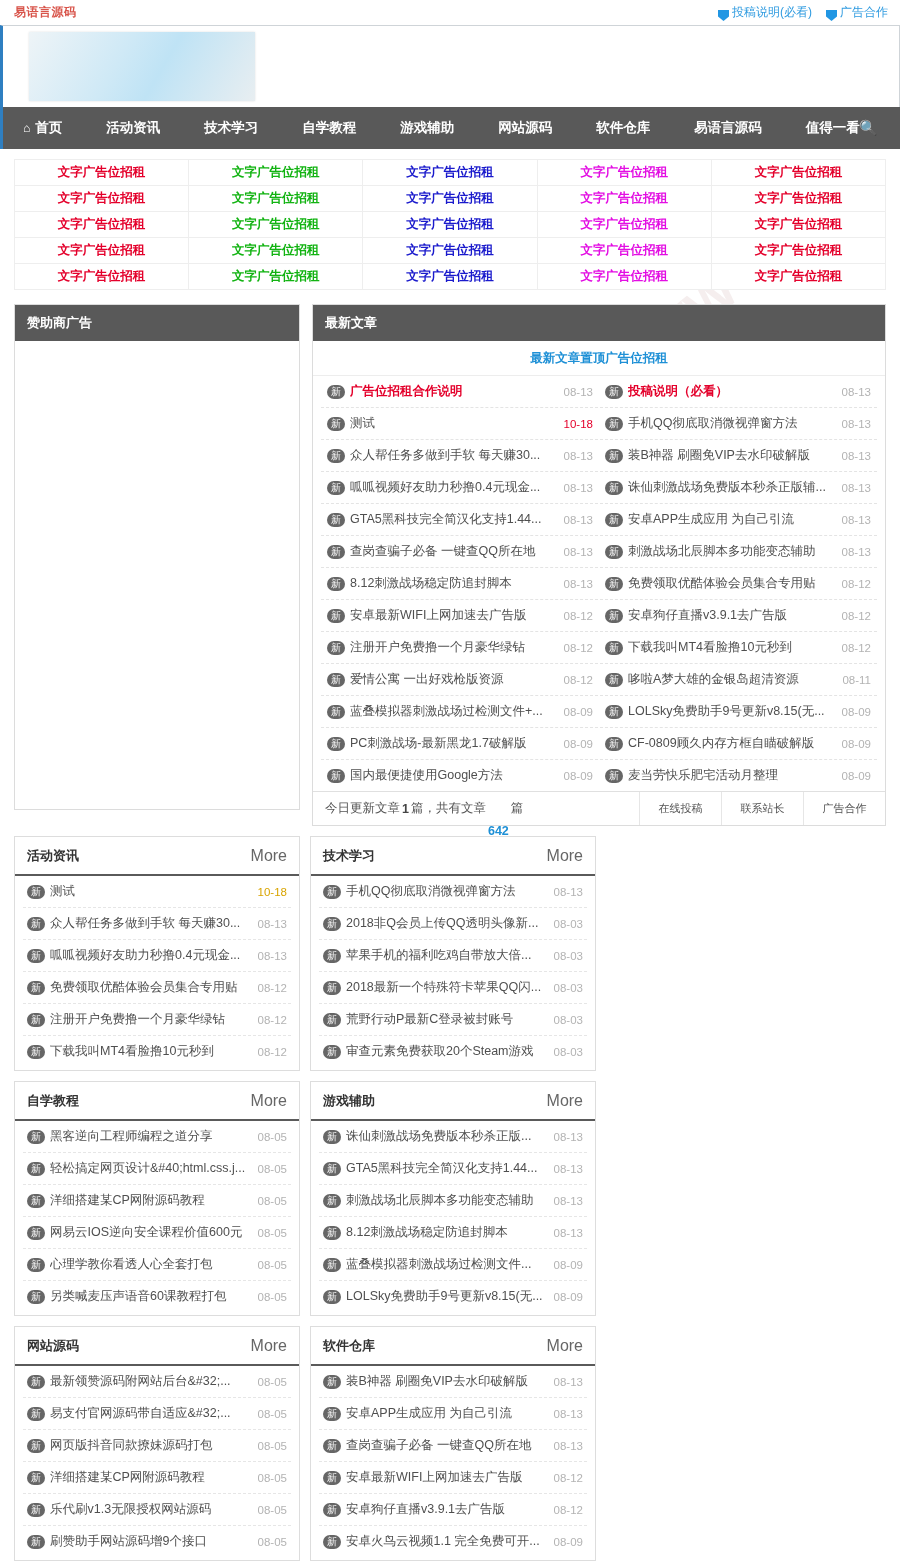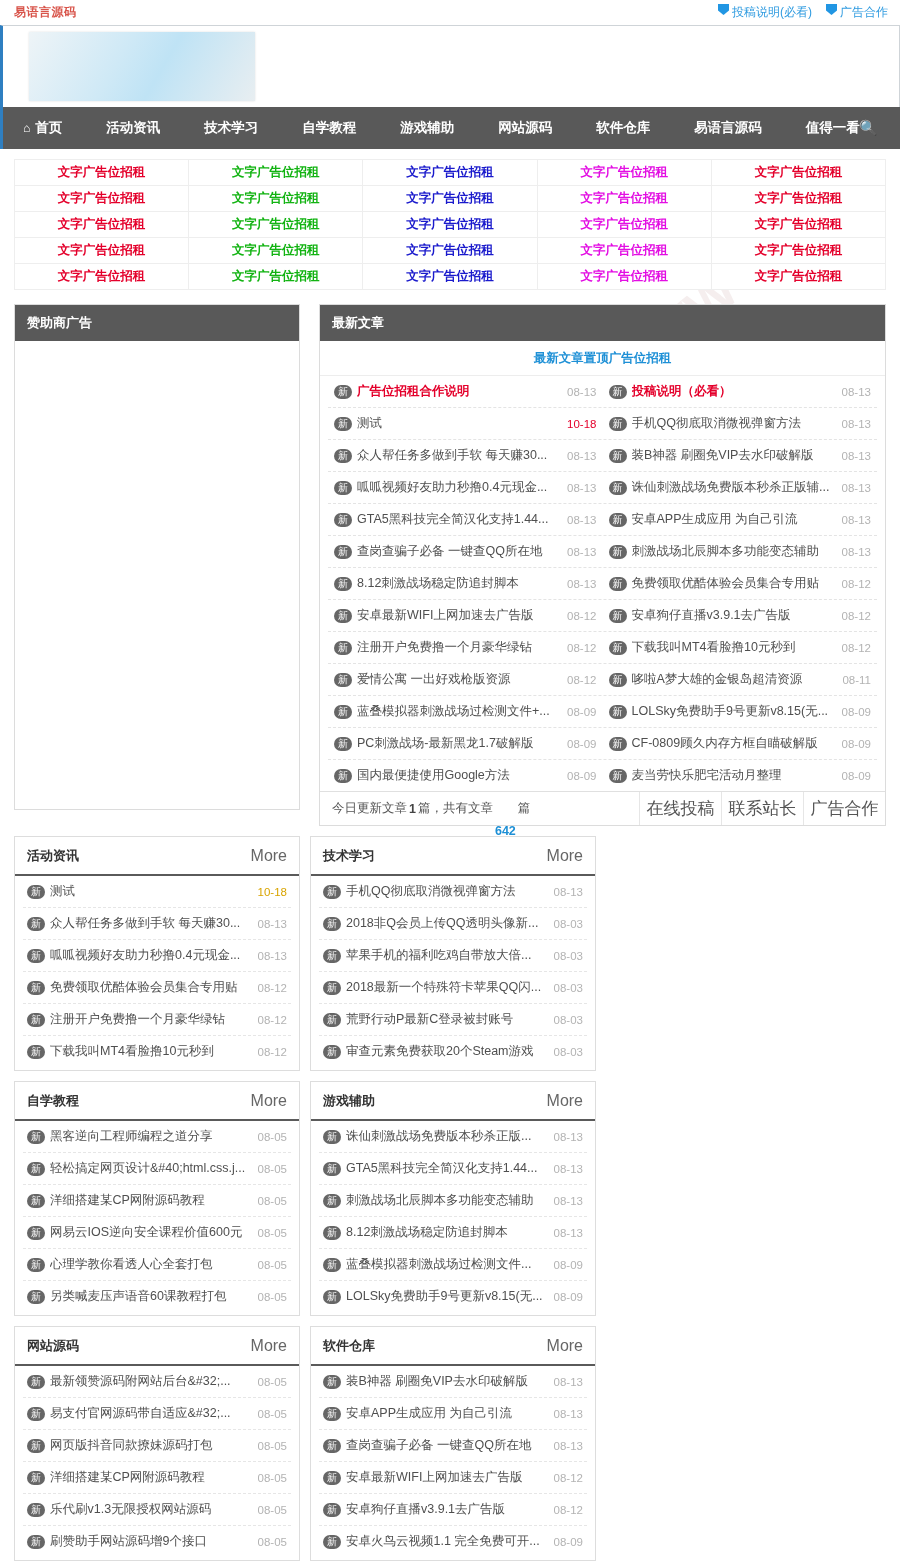--- a/index.html
+++ b/index.html
@@ -37,21 +37,21 @@
     background: #ffffff;
     display: flex;
     align-items: center;
     justify-content: space-between;
     padding: 0 12px 0 14px;
     font-size: 12px;
   }
   .topbar-left { color: #d8544a; font-weight: bold; letter-spacing: .5px; }
   .topbar-right { display: flex; align-items: center; gap: 14px; }
   .toplink {
-    display: flex; align-items: flex-start; gap: 3px;
+    display: flex; align-items: flex-end; gap: 3px;
     color: #2f9be0; text-decoration: none; font-size: 12px;
   }
   .shield {
     display:inline-block; width: 11px; height: 11px;
     background: #2196e3;
     clip-path: polygon(0% 0%, 100% 0%, 100% 58%, 50% 100%, 0% 58%);
   }
 
   
   .header {
@@ -120,21 +120,21 @@
     white-space: nowrap;
   }
   .c-red    { color: #e4002b; }
   .c-green  { color: #12b312; }
   .c-blue   { color: #1a1acc; }
   .c-pink   { color: #e30ee3; }
 
   
   .main {
     display: flex;
-    gap: 19px;
+    gap: 12px;
     padding: 8px 14px 0 14px;
     align-items: flex-start;
   }
   .panel { background: #fff; border: 1px solid #dcdcdc; }
   .panel-head {
     background: #595959;
     color: #ffffff;
     font-size: 13px;
     font-weight: bold;
     padding: 9px 12px;
@@ -214,21 +214,21 @@
     gap: 2px;
   }
   .foot-count b.num { color: #1e90d6; font-weight: bold; margin-top: 44px; }
   .foot-count b.one { color: #444; font-weight: bold; }
   .foot-btn {
     display: flex;
     align-items: center;
     justify-content: center;
     width: 82px;
     border-left: 1px solid #e6e6e6;
-    font-size: 17px;
+    font-size: 11px;
     color: #555;
     text-decoration: none;
   }
 
   
   .grid {
     display: flex;
     flex-wrap: wrap;
     gap: 10px;
     padding: 10px 14px 14px 14px;

